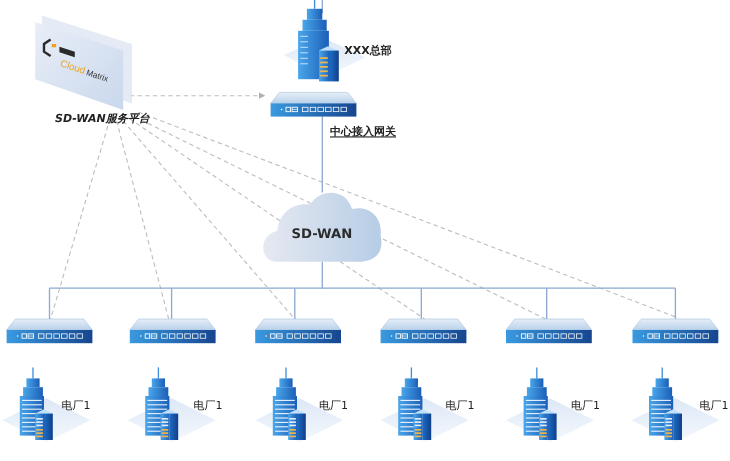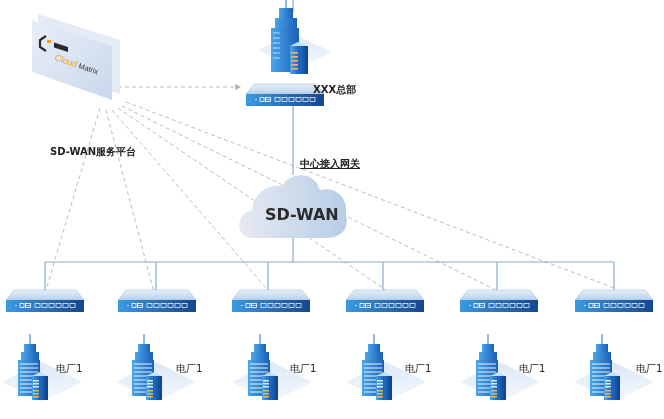--- a/index.html
+++ b/index.html
@@ -1,21 +1,21 @@
 <!DOCTYPE html>
 <html><head>
 <meta charset="utf-8">
 <style>
   html, body { margin:0; padding:0; background:#ffffff; }
   body { width:664px; height:419px; position:relative; overflow:hidden;
          font-family:"DejaVu Sans", "Liberation Sans", sans-serif; }
   #stage { position:absolute; left:0; top:0; width:664px; height:419px; }
   .lbl { position:absolute; font-size:10px; color:#222; white-space:nowrap; }
-  .lbl-bold { font-weight:bold;margin-top:44px; }
-  .cloud-label { position:absolute; font-size:16px; color:#2b2b2b; font-weight:bold; white-space:nowrap; }
+  .lbl-bold { font-weight:bold; }
+  .cloud-label { position:absolute; font-size:12px; color:#2b2b2b; font-weight:bold; white-space:nowrap; }
 </style>
 </head>
 <body>
 
 <svg id="stage" width="664" height="419" viewBox="0 0 664 419" xmlns="http://www.w3.org/2000/svg">
   <defs>
     <linearGradient id="gFront" x1="0" x2="1" y1="0" y2="0">
       <stop offset="0" stop-color="#3a9ae0"></stop>
       <stop offset="1" stop-color="#16468f"></stop>
     </linearGradient>
@@ -167,21 +167,21 @@
   <use href="#device" x="575" y="290"></use>
 
   <use href="#building" x="2" y="334"></use>
   <use href="#building" x="116" y="334"></use>
   <use href="#building" x="232" y="334"></use>
   <use href="#building" x="346" y="334"></use>
   <use href="#building" x="460" y="334"></use>
   <use href="#building" x="574" y="334"></use>
 </svg>
 
-<div class="lbl lbl-bold" style="left:50px; top:101px;">SD-WAN服务平台</div>
+<div class="lbl lbl-bold" style="left:50px; top:101px;font-style:italic;">SD-WAN服务平台</div>
 <div class="lbl lbl-bold" style="left:313px; top:39px;">XXX总部</div>
 <div class="lbl lbl-bold" style="left:300px; top:113px;text-decoration:underline;">中心接入网关</div>
 <div class="cloud-label" style="left:265px; top:205px;">SD-WAN</div>
 
 <div class="lbl" style="left:56px; top:362px;">电厂1</div>
 <div class="lbl" style="left:176px; top:362px;">电厂1</div>
 <div class="lbl" style="left:290px; top:362px;">电厂1</div>
 <div class="lbl" style="left:405px; top:362px;">电厂1</div>
 <div class="lbl" style="left:519px; top:362px;">电厂1</div>
 <div class="lbl" style="left:636px; top:362px;">电厂1</div>

